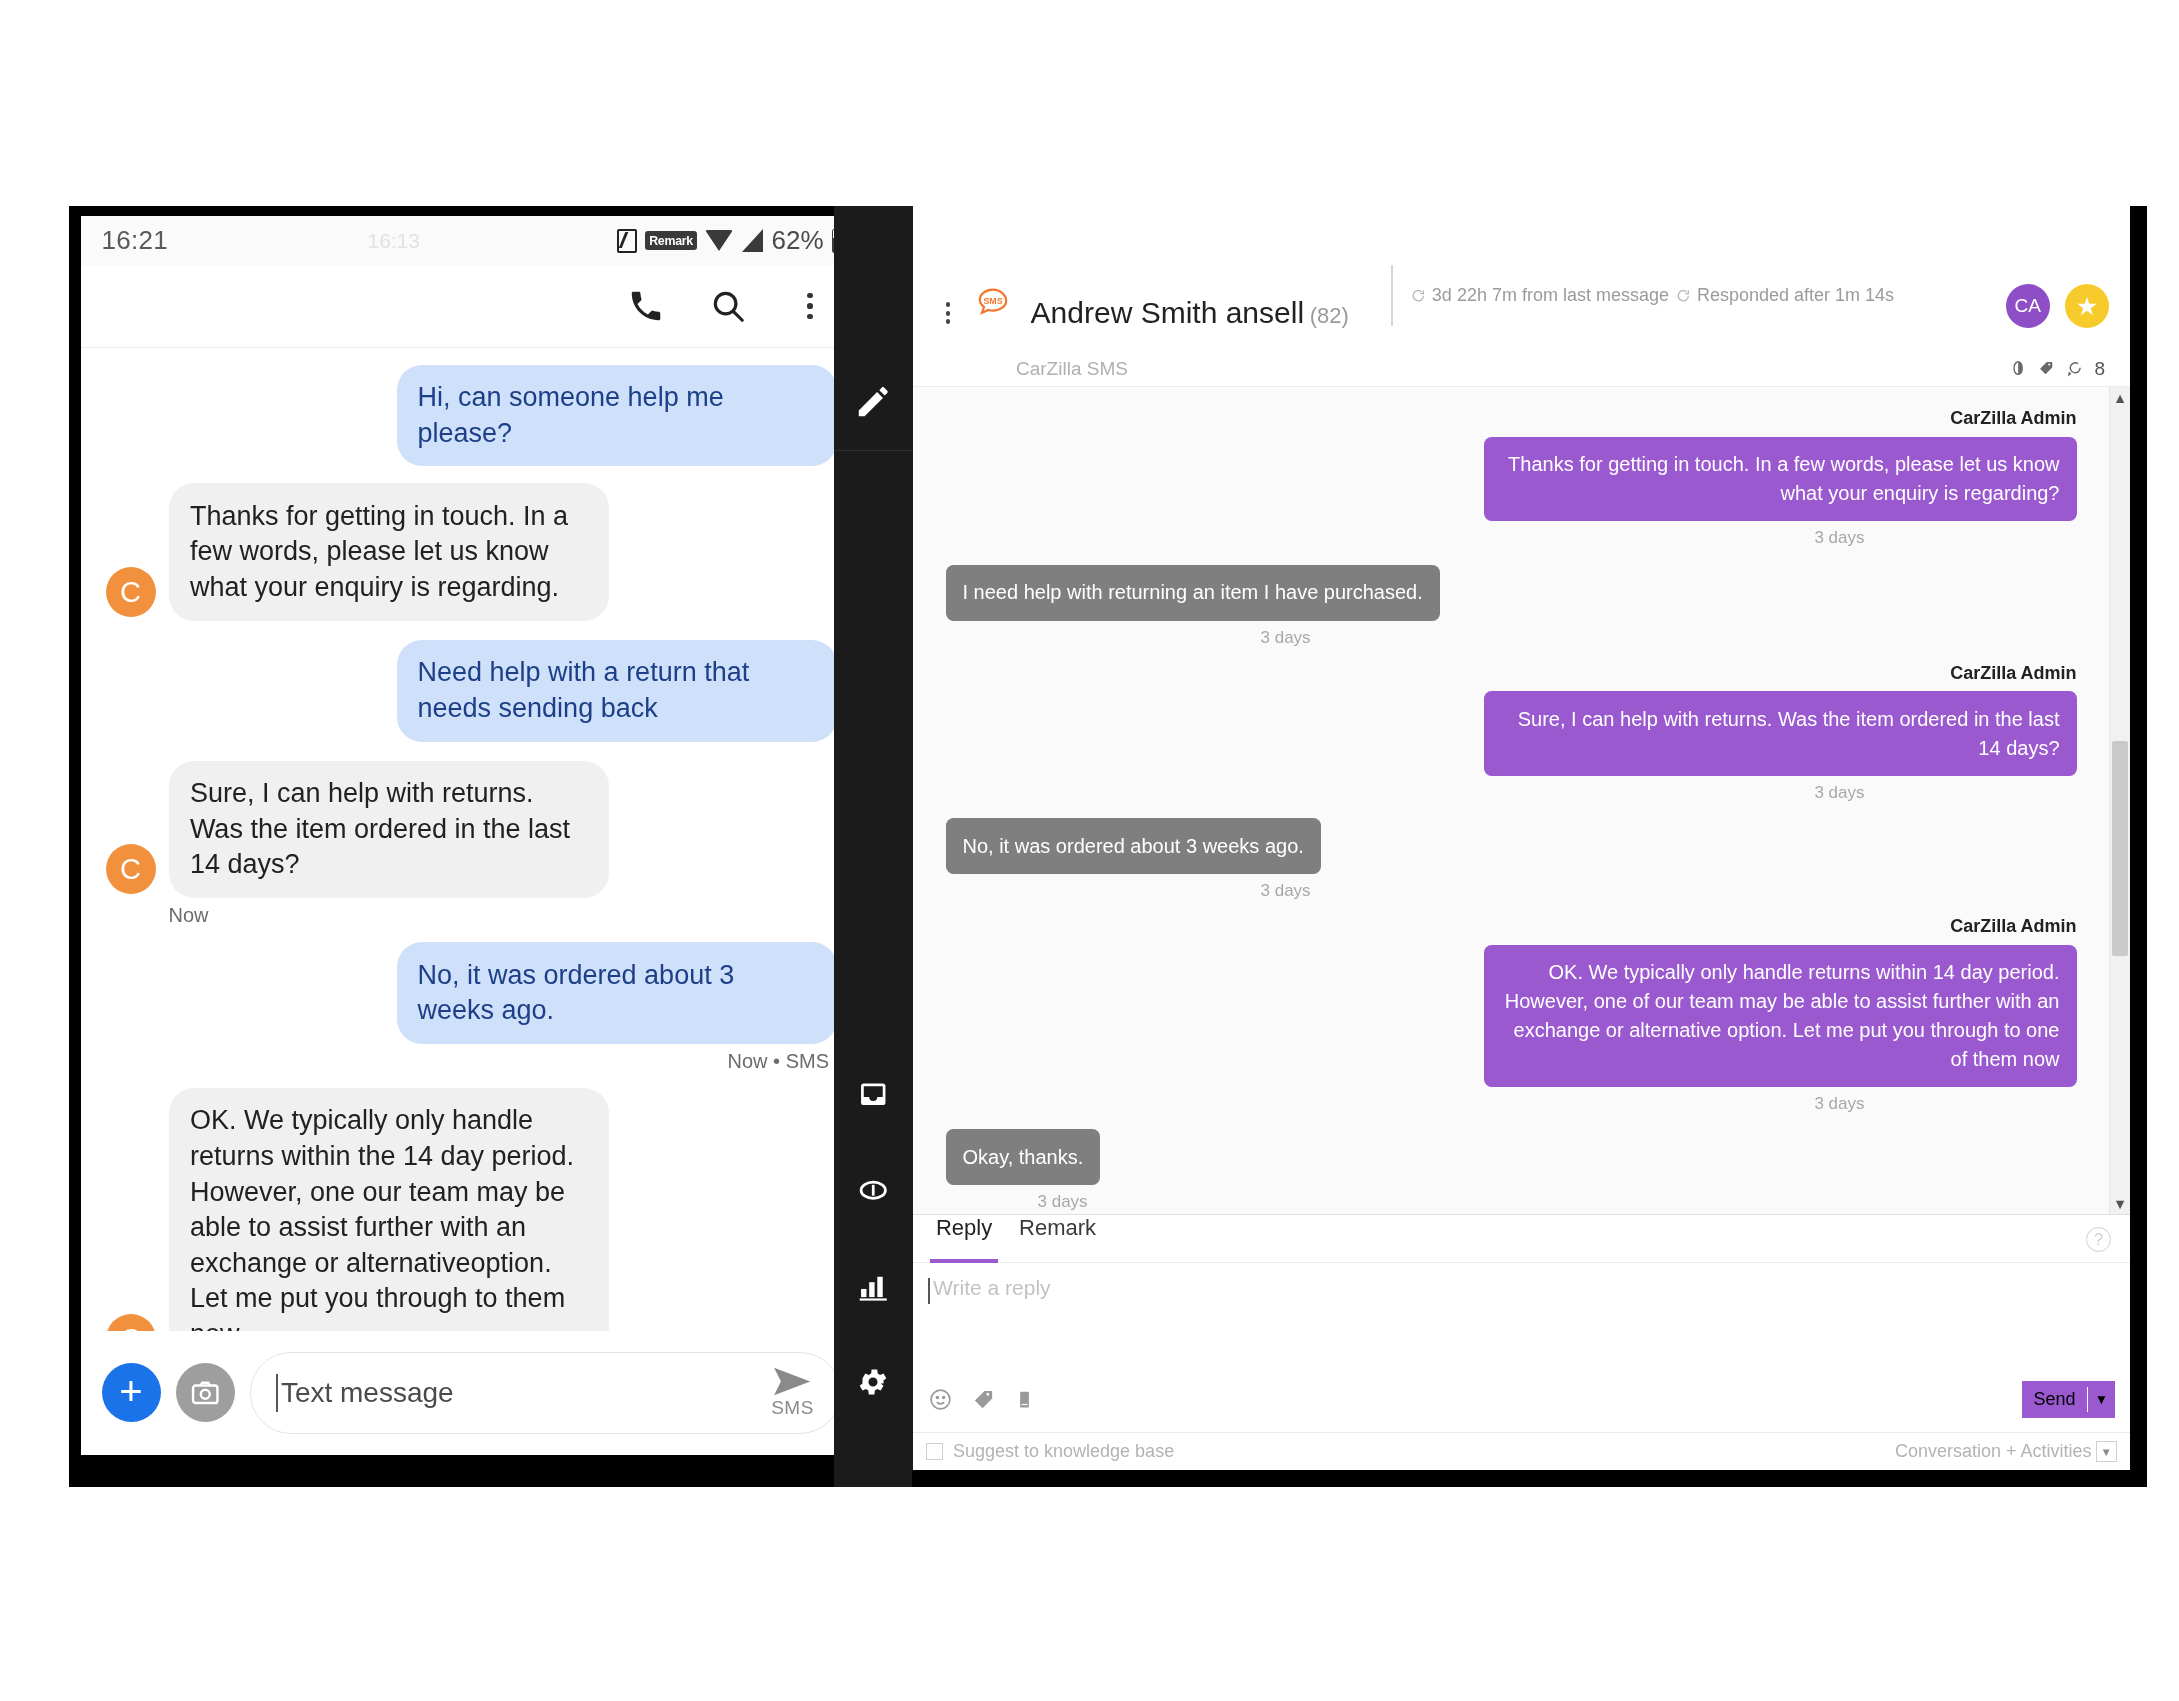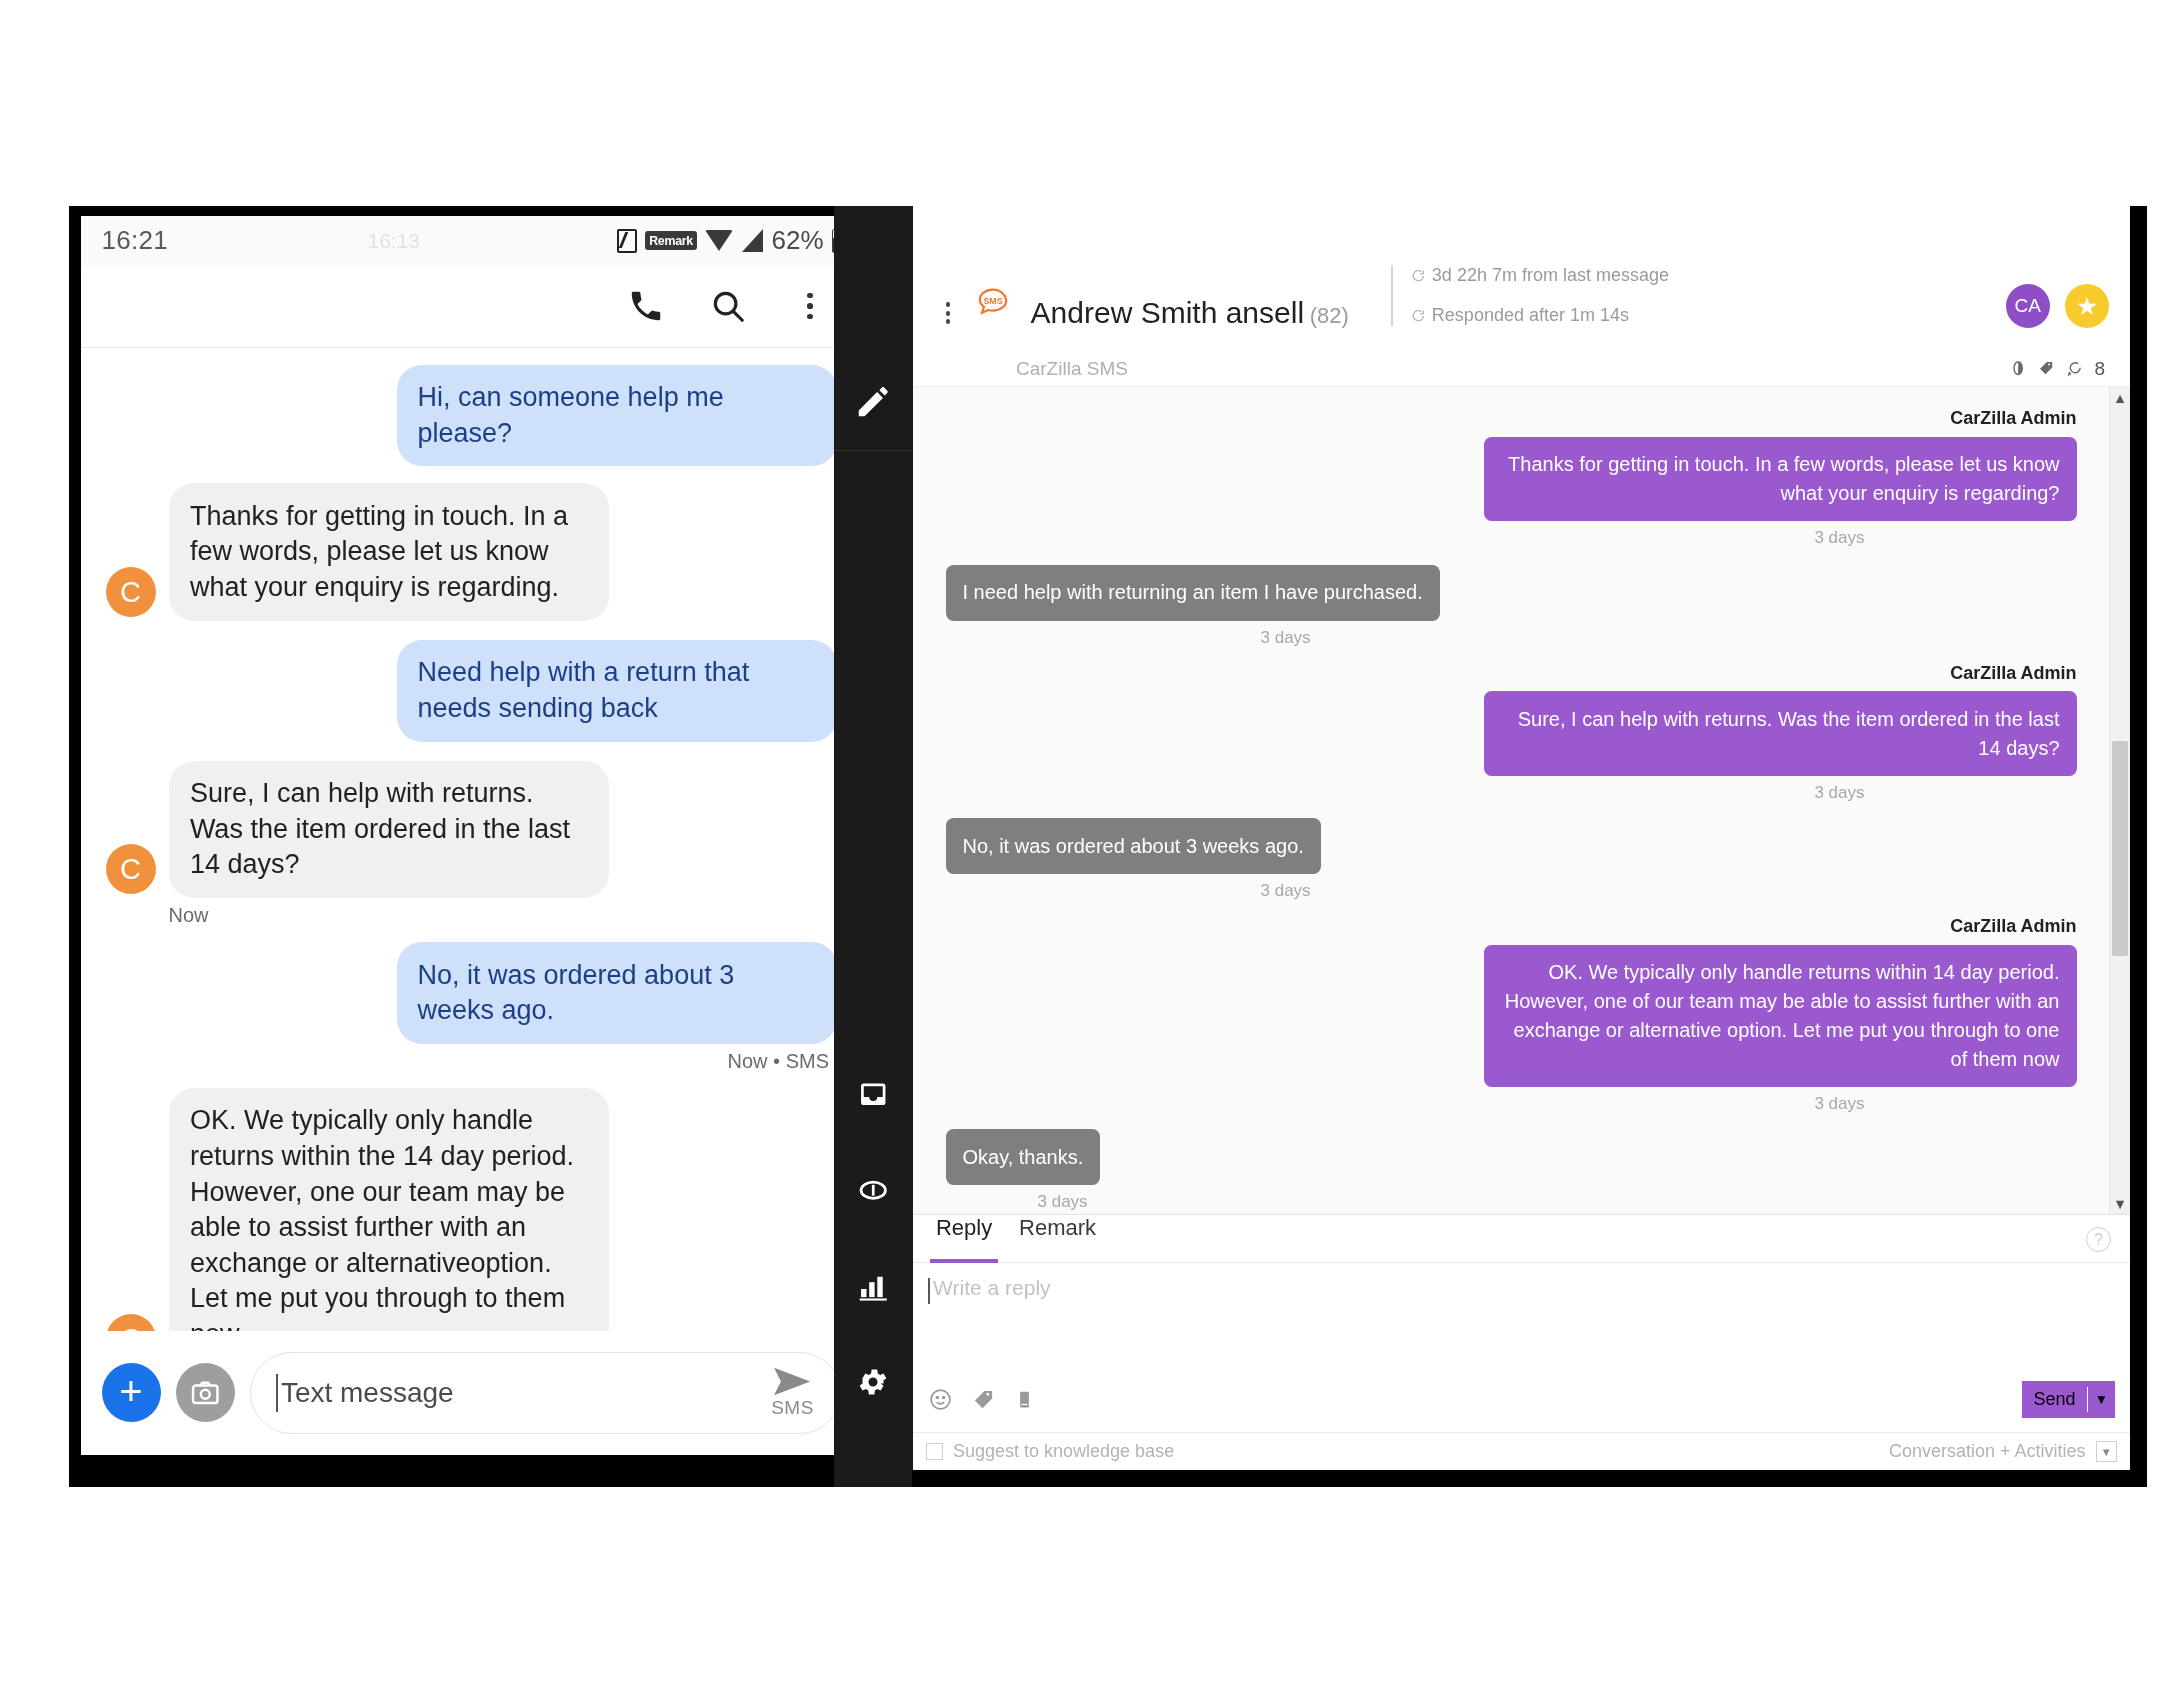--- a/index.html
+++ b/index.html
@@ -153,21 +153,21 @@
   .hdr-kebab { display:flex; flex-direction:column; gap:3.8px; margin: 0 21px 13.4px 11.5px; }
   .hdr-kebab i { width:4.8px;height:4.8px;border-radius:50%;background:#444; display:block; }
   .hdr-sms-icon { margin: 0 15.3px 7.6px 0; }
   .hdr-name {
     font-size: 30px; color:#222; margin-bottom: 7.6px; font-weight: 400;
   }
   .hdr-count { font-size:22px; color:#9a9a9a; margin-left:5.7px; }
   .hdr-meta {
     margin-left: 42px; margin-bottom: 11.5px; padding-left: 17px;
     border-left: 2.9px solid #d6d6d6; height: 61px;
-    display:flex; flex-direction:column; justify-content:space-between; gap:12px;
+    display:flex; flex-direction:row; justify-content:space-between; gap:6px;
   }
   .meta-line { font-size:18px; color:#9b9b9b; display:flex; align-items:center; gap:6.7px;}
   .hdr-right { margin-left:auto; display:flex; align-items:center; gap:15.3px; margin-bottom: 9.6px; }
   .av-ca {
     width:44px;height:44px;border-radius:50%;background:#8e4ec6;color:#fff;
     display:flex;align-items:center;justify-content:center;font-size:19px;
   }
   .av-star {
     width:44px;height:44px;border-radius:50%;background:#f7cb2b;color:#fff;
     display:flex;align-items:center;justify-content:center;font-size:25px;
@@ -238,21 +238,21 @@
   .send-lbl { padding: 7.6px 11.5px; font-size:18px; }
   .send-div { width:1px; background:#fff; margin: 5.7px 0; }
   .send-arrow { padding: 7.6px 6.7px; font-size:13.4px; display:flex; align-items:center; }
 
   #desk-footer {
     flex: 0 0 38px; background:#fff; border-top:1px solid #eaeaea;
     display:flex; align-items:center; padding: 0 13.4px;
   }
   .kb-check { width:17px;height:17px;border:1.9px solid #cfcfcf; margin-right:9.6px; }
   .kb-label { font-size:18px; color:#b3b3b3; }
-  .foot-right { margin-left:auto; display:flex; align-items:center; gap:10px; }
+  .foot-right { margin-left:auto; display:flex; align-items:center; gap:4px; }
   .foot-sel { font-size:18px; color:#b3b3b3; }
   .foot-caret {
     width:21px;height:21px;border:1px solid #cfcfcf; color:#8a8a8a; font-size:11.5px;
     display:flex;align-items:center;justify-content:center;
   }
 </style>
 </head>
 <body>
 
 <div id="phone-frame">

